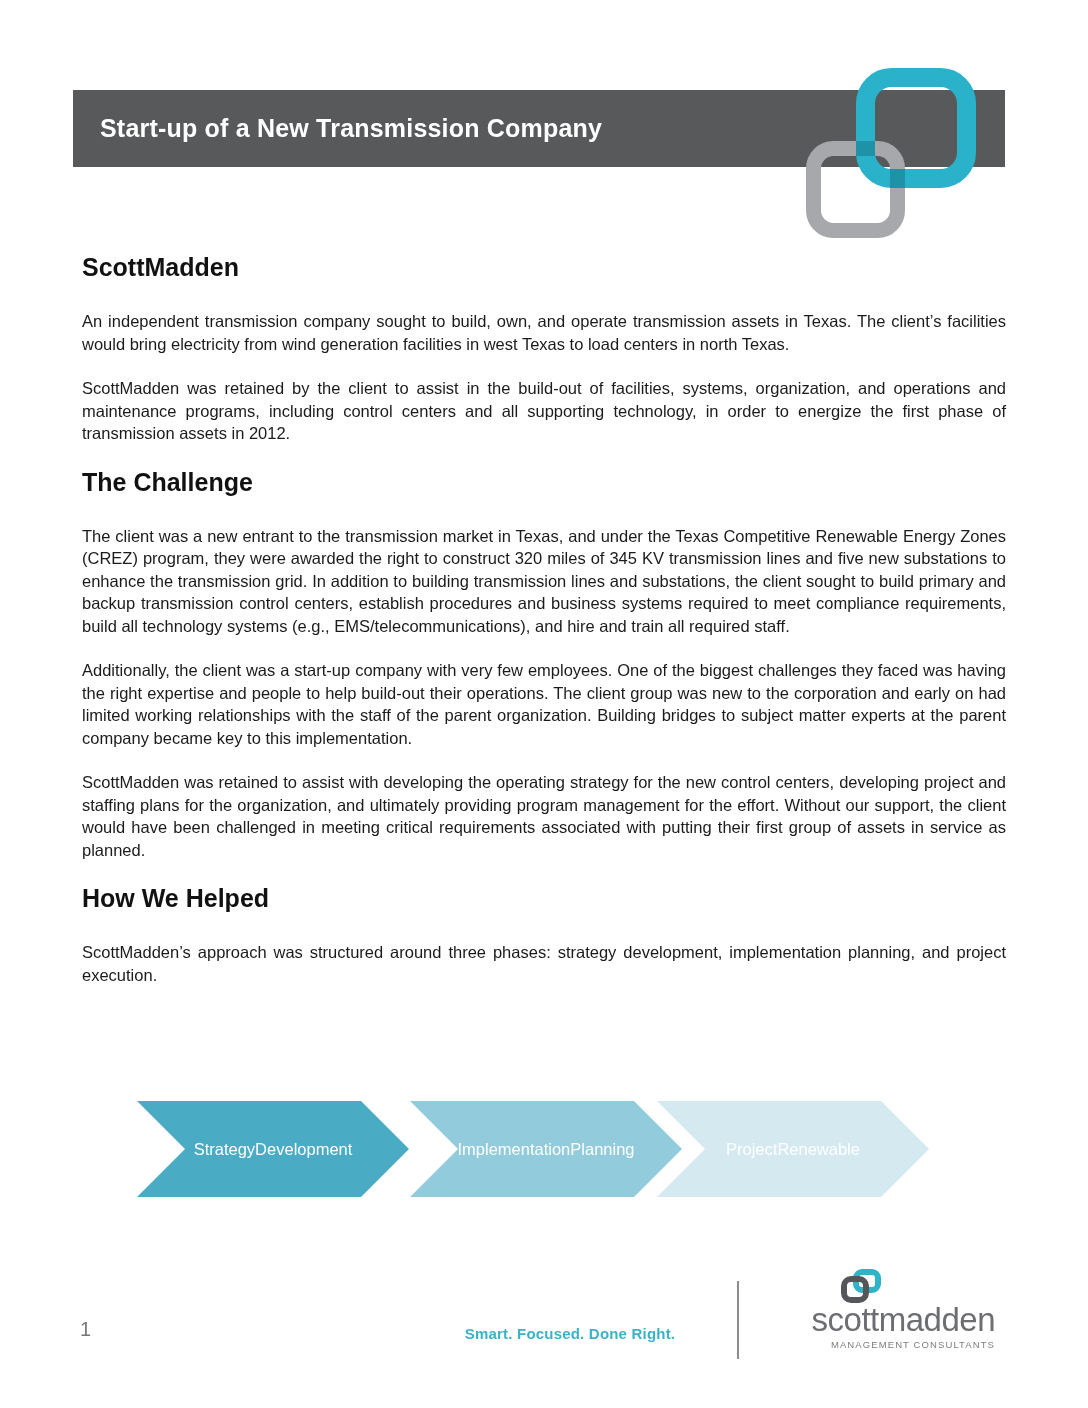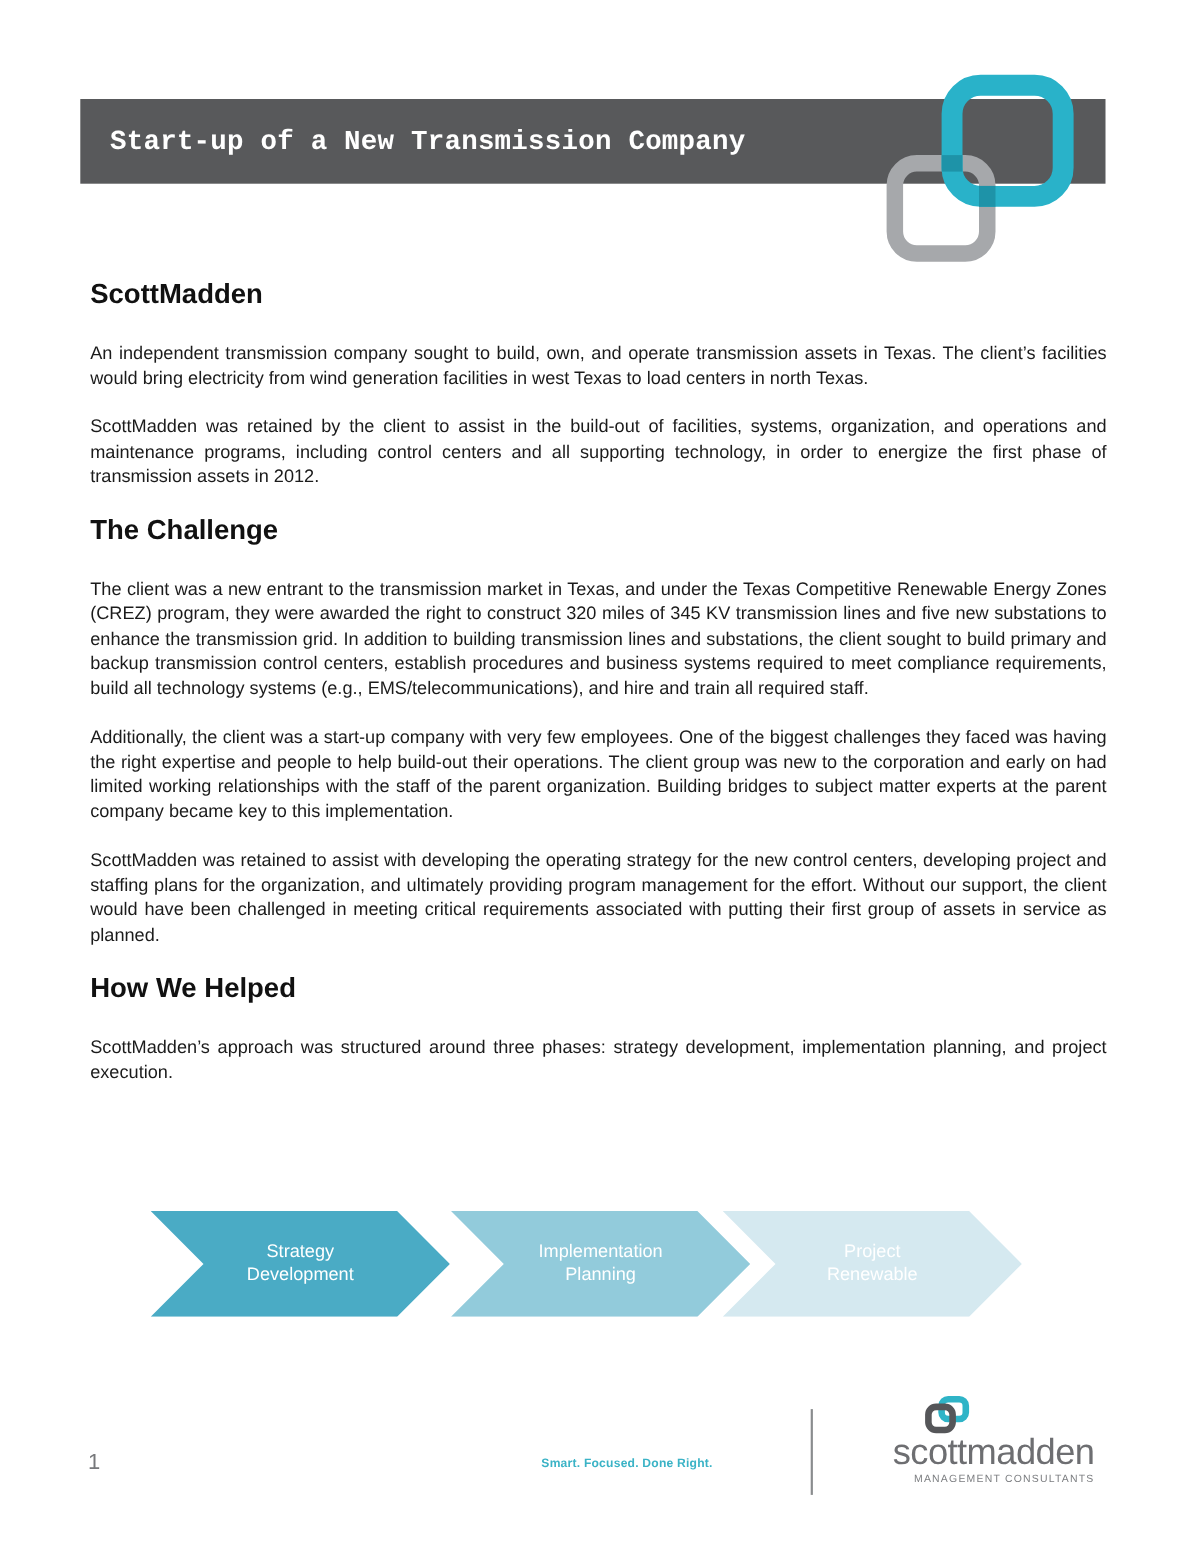--- a/index.html
+++ b/index.html
@@ -9,21 +9,20 @@
     background:#ffffff;
     font-family:"Liberation Sans", sans-serif;
     overflow:hidden;
   }
   
   .banner{
     position:absolute;left:73px;top:90px;
     width:932px;height:77px;
     display:flex;align-items:center;
     z-index:1;
-    font-family:Liberation Mono, monospace;
   }
   .banner-title{
     color:#ffffff;font-size:25px;font-weight:bold;
     padding-left:27px;letter-spacing:.2px;
   }
   .banner-logo{
     position:absolute;left:800px;top:60px;
     width:185px;height:185px;z-index:2;
   }
   
@@ -43,36 +42,36 @@
   .process{
     position:absolute;left:137px;top:1101px;
     width:830px;height:96px;
   }
   .arrow{
     position:absolute;top:0;width:272px;height:96px;
   }
   .arrow svg{position:absolute;left:0;top:0;}
   .arrow .lbl{
     position:absolute;inset:0;
-    display:flex;flex-direction:column;
+    display:flex;flex-direction:row;
     align-items:center;justify-content:center;
     color:#ffffff;font-size:16.5px;line-height:21px;
     text-align:center;
   }
   .arrow.a1{left:0;}
   .arrow.a2{left:273px;}
   .arrow.a3{left:520px;}
   
   .page-number{
     position:absolute;left:80px;top:1318px;
     font-size:20px;color:#77787B;
   }
   .tagline{
     position:absolute;left:420px;top:1325px;width:300px;
-    text-align:center;font-size:11px;font-weight:bold;
+    text-align:center;font-size:15px;font-weight:bold;
     letter-spacing:.2px;
   }
   .footer-divider{
     position:absolute;left:737px;top:1281px;
     width:2px;height:78px;background:#8a8c8e;
   }
   .footer-logo{
     position:absolute;left:793px;top:1264px;width:202px;
     text-align:right;
   }

